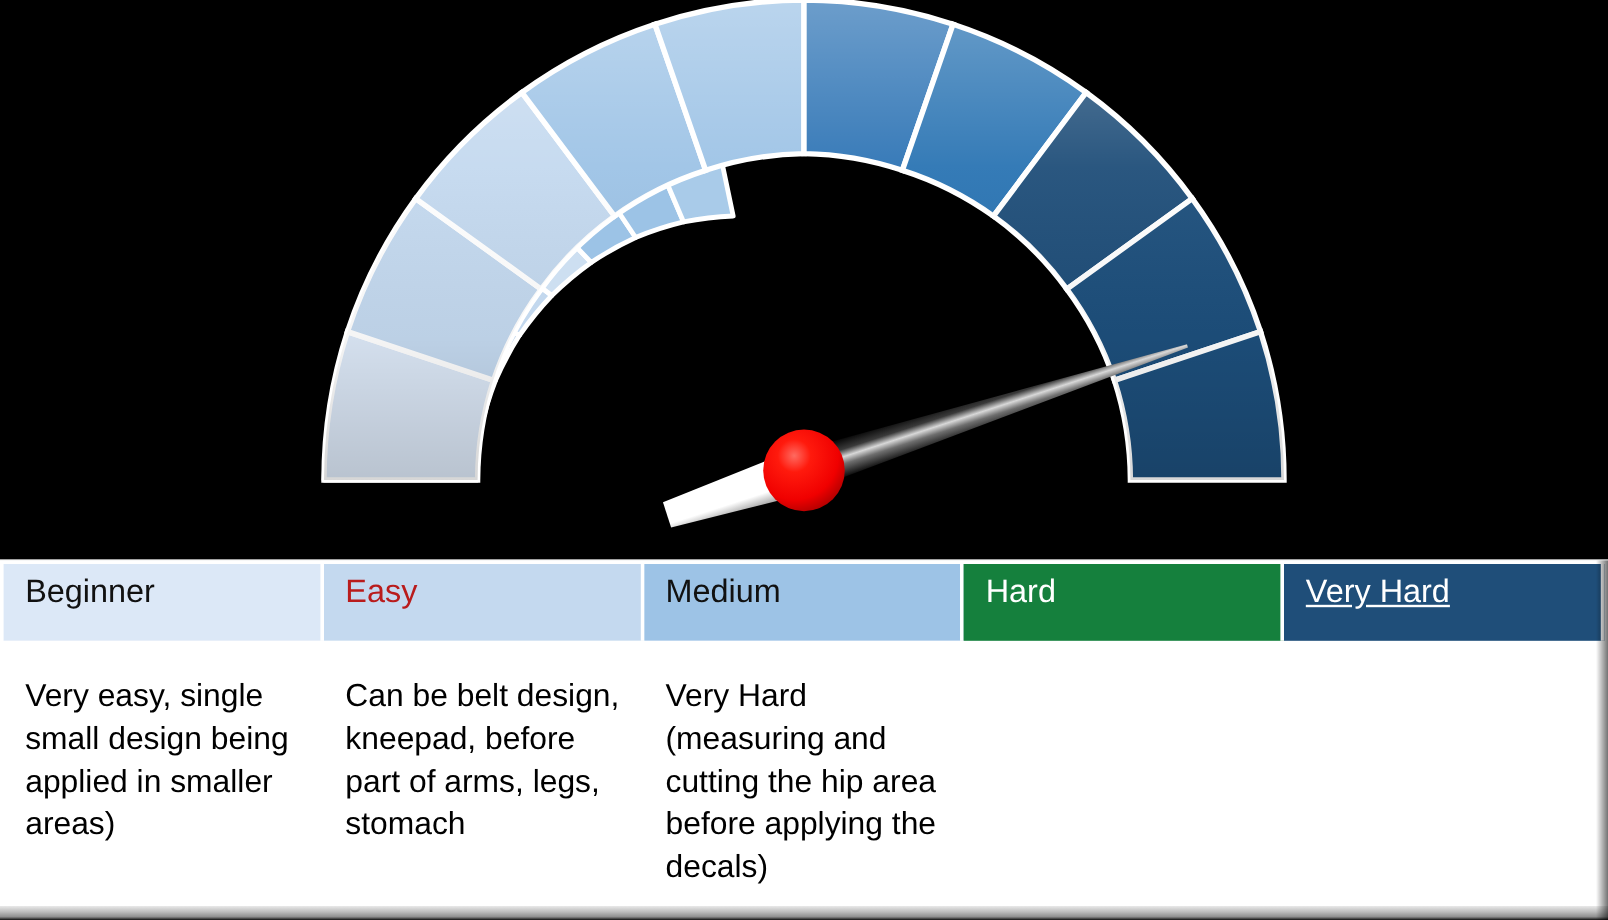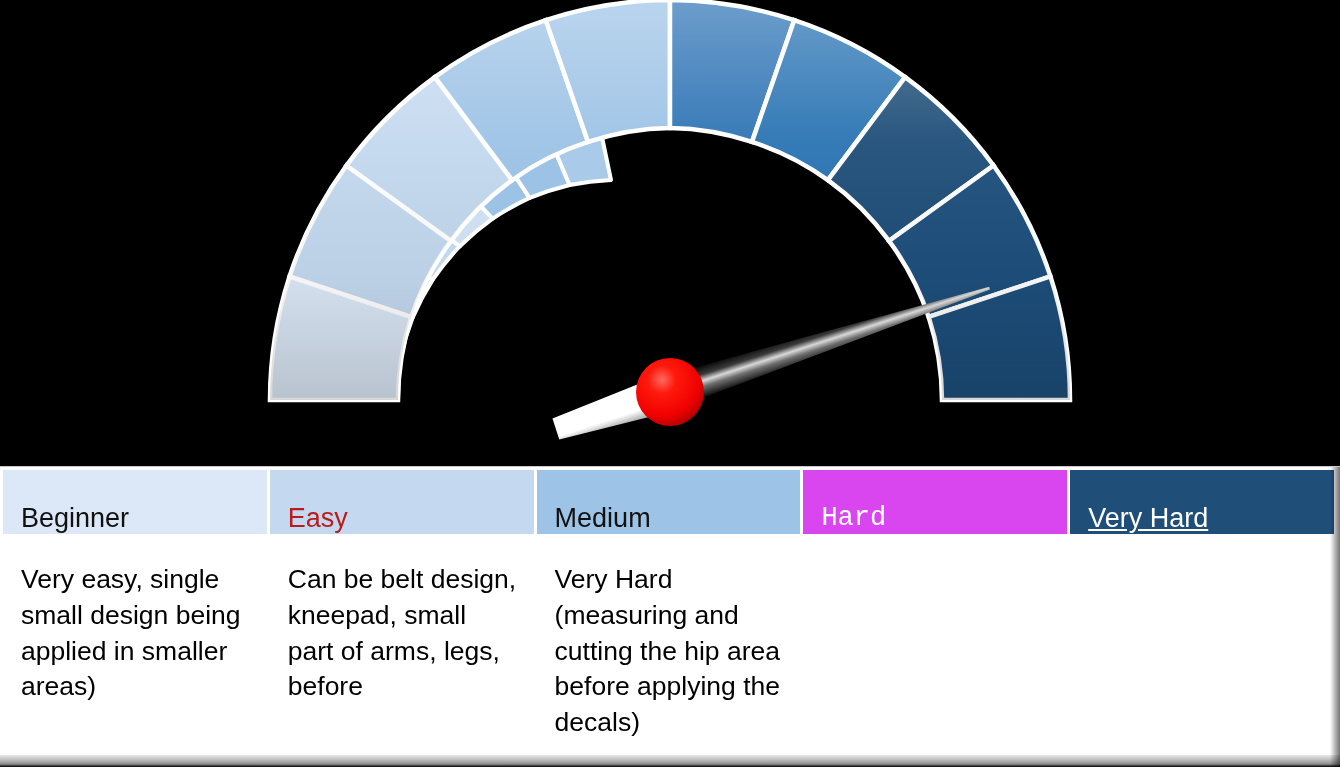--- a/index.html
+++ b/index.html
@@ -21,21 +21,21 @@
     border:3px solid #fff;
     box-shadow:0 0 0 1px #c9c9c9;
   }
   .hdr{
     box-sizing:border-box;
     padding:8px 14px 0 18px;
     font-size:27px;
     line-height:1.15;
     color:#111;
     border-right:3px solid #fff;
-    display:flex;align-items:flex-end;
+    display:flex;align-items:flex-start;
     overflow:hidden;
     white-space:nowrap;
   }
   .hdr:last-child{border-right:none;}
   .hdr.light-text{color:#fff;}
   .cell{
     box-sizing:border-box;
     padding:28px 16px 0 18px;
     font-size:26.5px;
     line-height:1.35;
@@ -192,27 +192,27 @@
 
     <div class="hdr" style="background: rgb(220, 232, 247); color: rgb(17, 17, 17);">
       <span>Beginner</span>
     </div>
     <div class="hdr" style="background: rgb(196, 217, 239); color: #b91c1c;">
       <span>Easy</span>
     </div>
     <div class="hdr" style="background: rgb(157, 195, 230); color: rgb(17, 17, 17);">
       <span>Medium</span>
     </div>
-    <div class="hdr light-text" style="background: #d946ef; color: rgb(255, 255, 255); font-family: Liberation Mono, monospace;">
+    <div class="hdr light-text" style="background: #15803d; color: rgb(255, 255, 255);">
       <span>Hard</span>
     </div>
     <div class="hdr light-text" style="background: rgb(31, 78, 121); color: rgb(255, 255, 255); text-decoration: underline;">
       <span>Very Hard</span>
     </div>
 
     <div class="cell">Very easy, single small design being applied in smaller areas)</div>
-    <div class="cell">Can be belt design, kneepad, small part of arms, legs, before</div>
+    <div class="cell">Can be belt design, kneepad, before part of arms, legs, stomach</div>
     <div class="cell">Very Hard (measuring and cutting the hip area before applying the decals)</div>
   </div>
 
   <div id="table-bottom-shade"></div>
   <div id="table-right-shade"></div>
 </div>
 
 </body></html>

